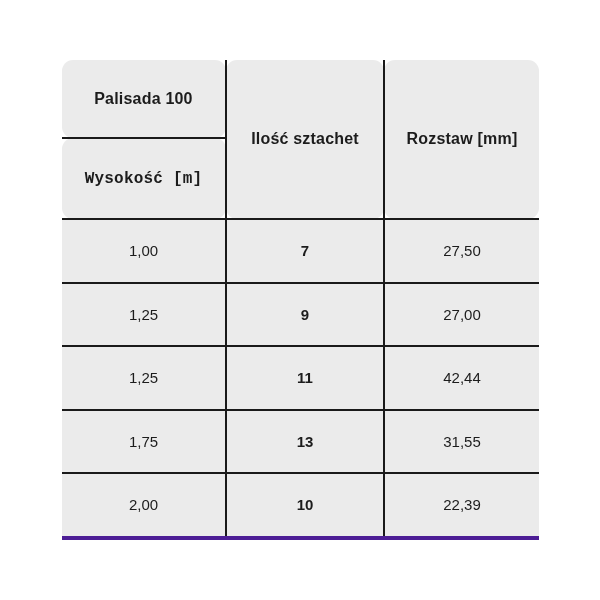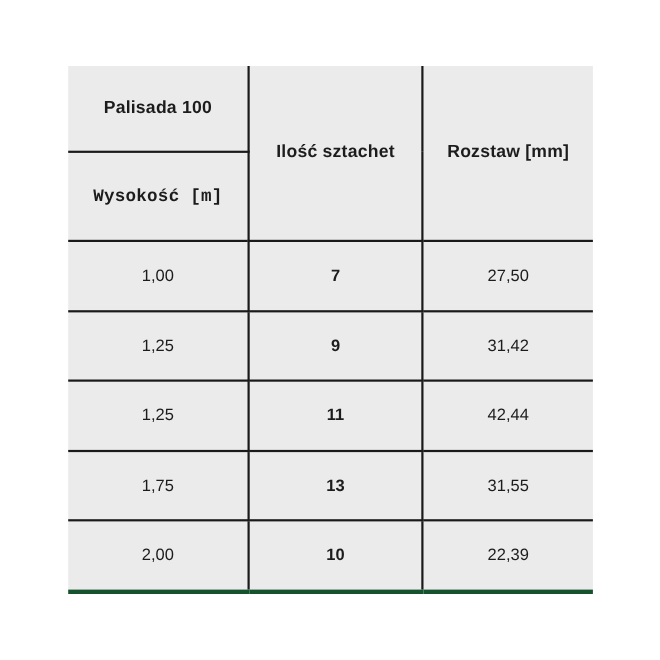--- a/index.html
+++ b/index.html
@@ -32,26 +32,27 @@
     border: 2px solid #1a1a1a;
     text-align: center;
     vertical-align: middle;
     color: #1c1c1c;
     padding: 0;
   }
   
   .spec-table td.no-top    { border-top: none; }
   .spec-table td.no-left   { border-left: none; }
   .spec-table td.no-right  { border-right: none; }
-  .spec-table tr.last-row td { border-bottom: 4px solid #14532d; }
+  .spec-table tr.last-row td { border-bottom: 4px solid #4c1d95; }
 
   .spec-table td.hdr {
     font-weight: bold;
     font-size: 16px;
     letter-spacing: 0.2px;
+    border-radius: 11px;
   }
   .spec-table tr.hdr-top td  { height: 77px; }
   .spec-table tr.hdr-bot td  { height: 79px; font-family: Liberation Mono, monospace; }
   .spec-table tr.data-row td { height: 61.5px; font-size: 15px; }
   .spec-table td.count-cell  { font-weight: bold; }
 </style>
 </head>
 <body>
 
 <div class="stage">
@@ -72,21 +73,21 @@
       </tr>
 
       <tr class="data-row">
         <td class="no-left height-cell">1,00</td>
         <td class="count-cell">7</td>
         <td class="no-right spacing-cell">27,50</td>
       </tr>
       <tr class="data-row">
         <td class="no-left height-cell">1,25</td>
         <td class="count-cell">9</td>
-        <td class="no-right spacing-cell">31,42</td>
+        <td class="no-right spacing-cell">27,00</td>
       </tr>
       <tr class="data-row">
         <td class="no-left height-cell">1,25</td>
         <td class="count-cell">11</td>
         <td class="no-right spacing-cell">42,44</td>
       </tr>
       <tr class="data-row">
         <td class="no-left height-cell">1,75</td>
         <td class="count-cell">13</td>
         <td class="no-right spacing-cell">31,55</td>

